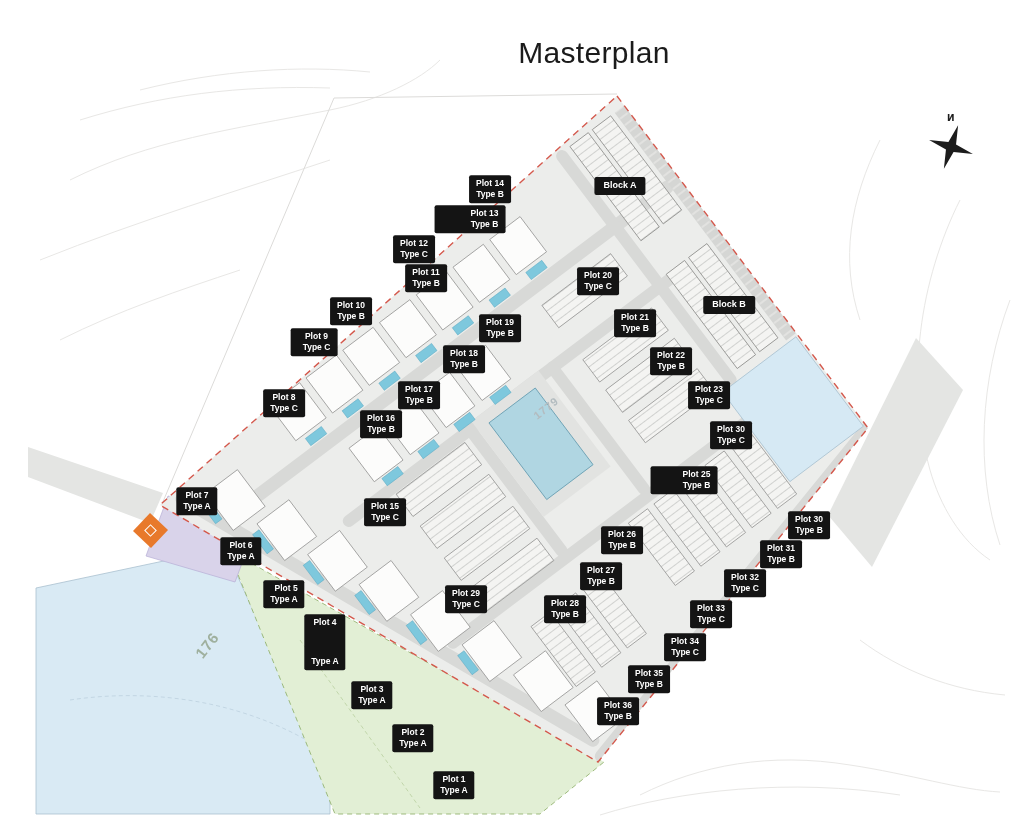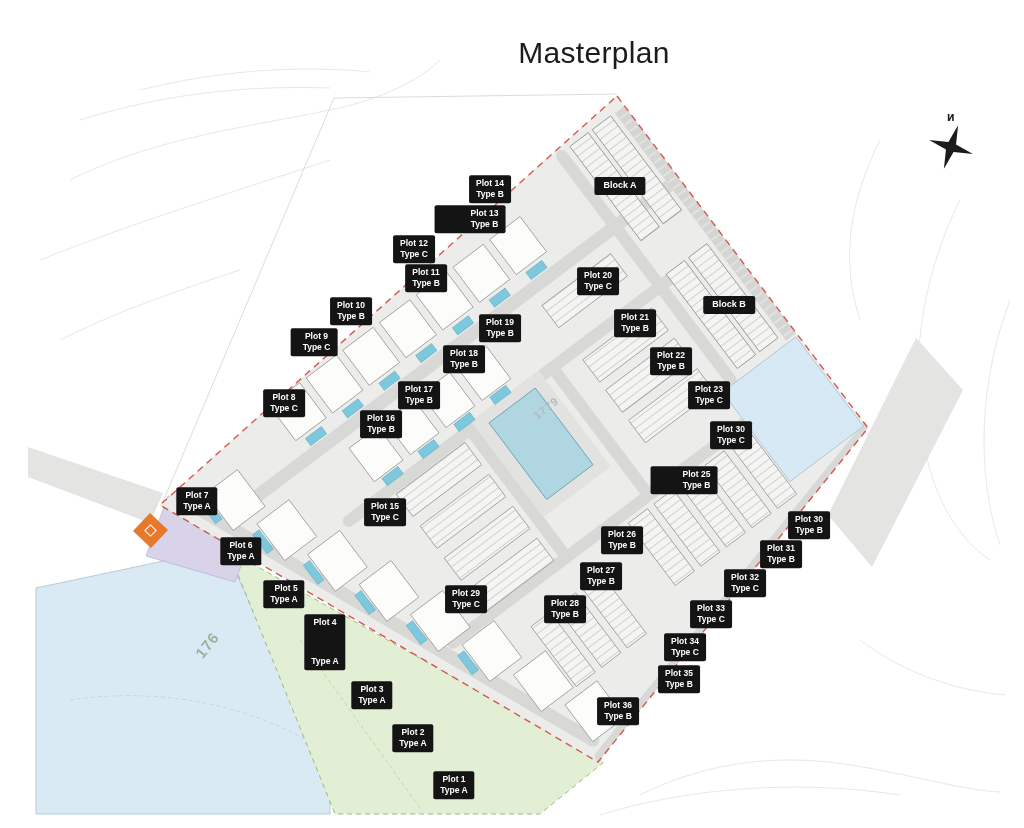--- a/index.html
+++ b/index.html
@@ -331,21 +331,21 @@
     <span data-name="plot-type">Type C</span>
   </div>
       <div class="plot-label" data-name="plot-label" style="left: 711px; top: 614px;">
     <span data-name="plot-name">Plot 33</span>
     <span data-name="plot-type">Type C</span>
   </div>
       <div class="plot-label" data-name="plot-label" style="left: 685px; top: 647px;">
     <span data-name="plot-name">Plot 34</span>
     <span data-name="plot-type">Type C</span>
   </div>
-      <div class="plot-label" data-name="plot-label" style="left: 649px; top: 679px; margin-left: 30px;">
+      <div class="plot-label" data-name="plot-label" style="left: 649px; top: 679px;">
     <span data-name="plot-name">Plot 35</span>
     <span data-name="plot-type">Type B</span>
   </div>
       <div class="plot-label" data-name="plot-label" style="left: 618px; top: 711px;">
     <span data-name="plot-name">Plot 36</span>
     <span data-name="plot-type">Type B</span>
   </div>
       <div class="block-label" data-name="block-label" style="left: 620px; top: 186px;">Block A</div>
       <div class="block-label" data-name="block-label" style="left: 729px; top: 305px;">Block B</div>
       <span class="map-annotation" data-name="parcel-annotation" style="font-size: 15px; color: rgb(159, 176, 158); transform: translate(-50%, -50%) rotate(-52deg); left: 207px; top: 645px;">176</span>

